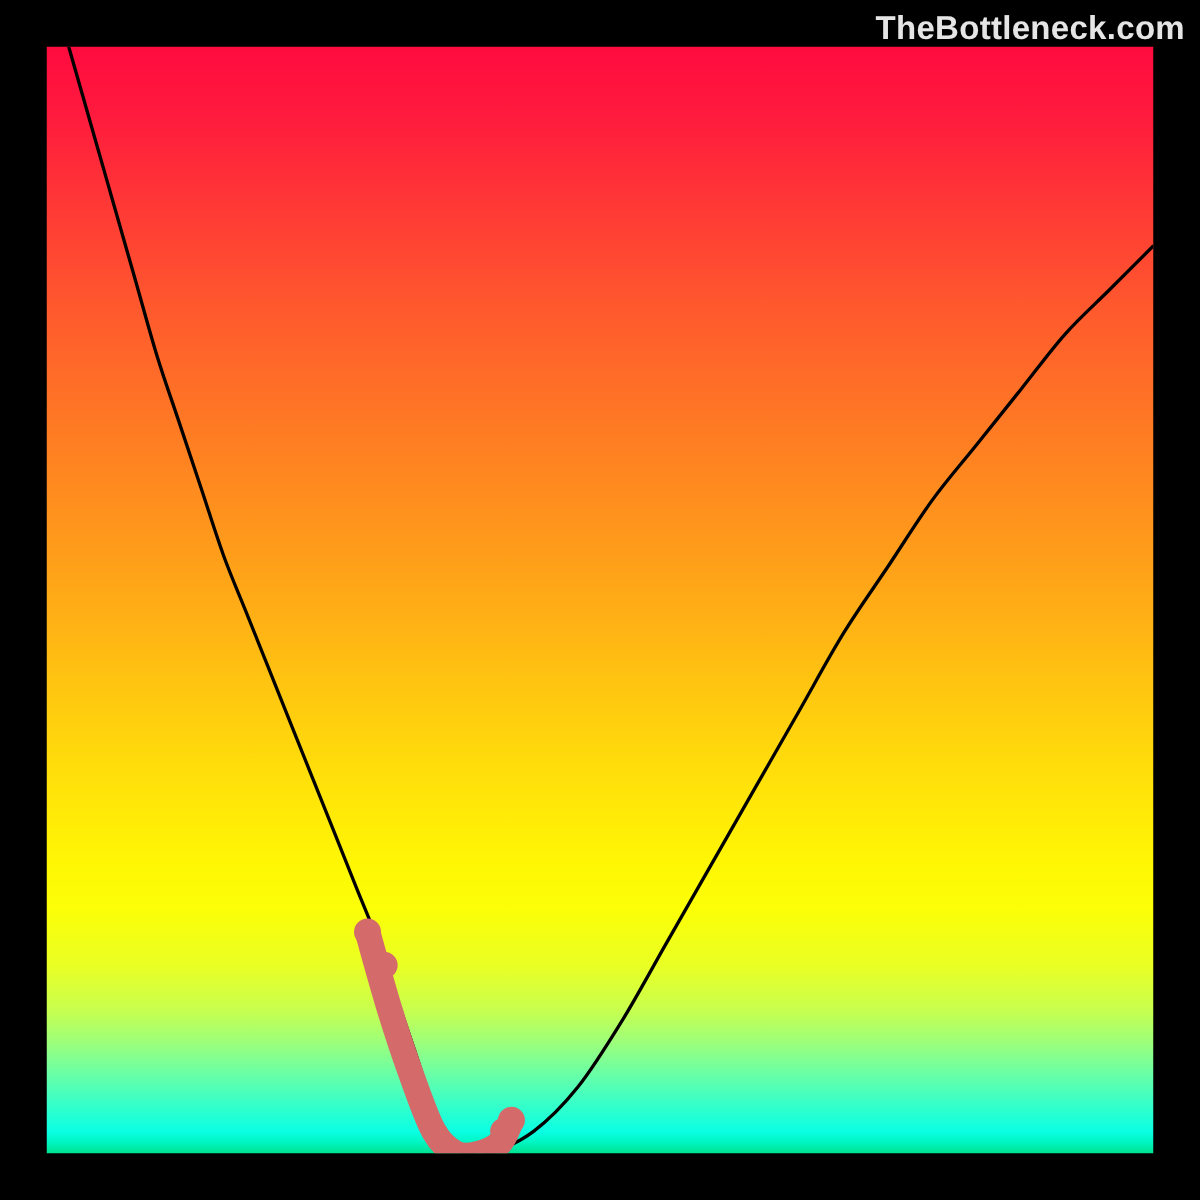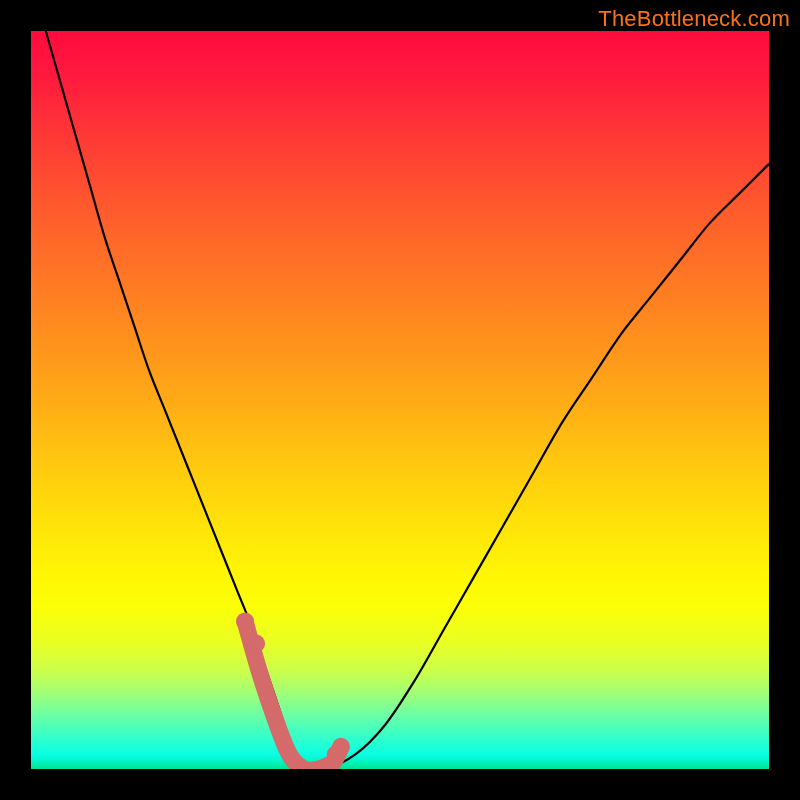--- a/index.html
+++ b/index.html
@@ -53,23 +53,23 @@
   svg.curve {
     position: absolute;
     inset: 0;
     width: 738px;
     height: 738px;
   }
   .branding {
     position: absolute;
     top: 6px;
     right: 10px;
-    color: #f97316;
+    color: #e5e5e5;
     font-size: 22px;
-    font-weight: 400;
+    font-weight: 700;
     letter-spacing: 0.2px;
     user-select: none;
   }
 </style>
 </head>
 <body>
 
 <div class="stage">
 
   <div class="branding">TheBottleneck.com</div>

